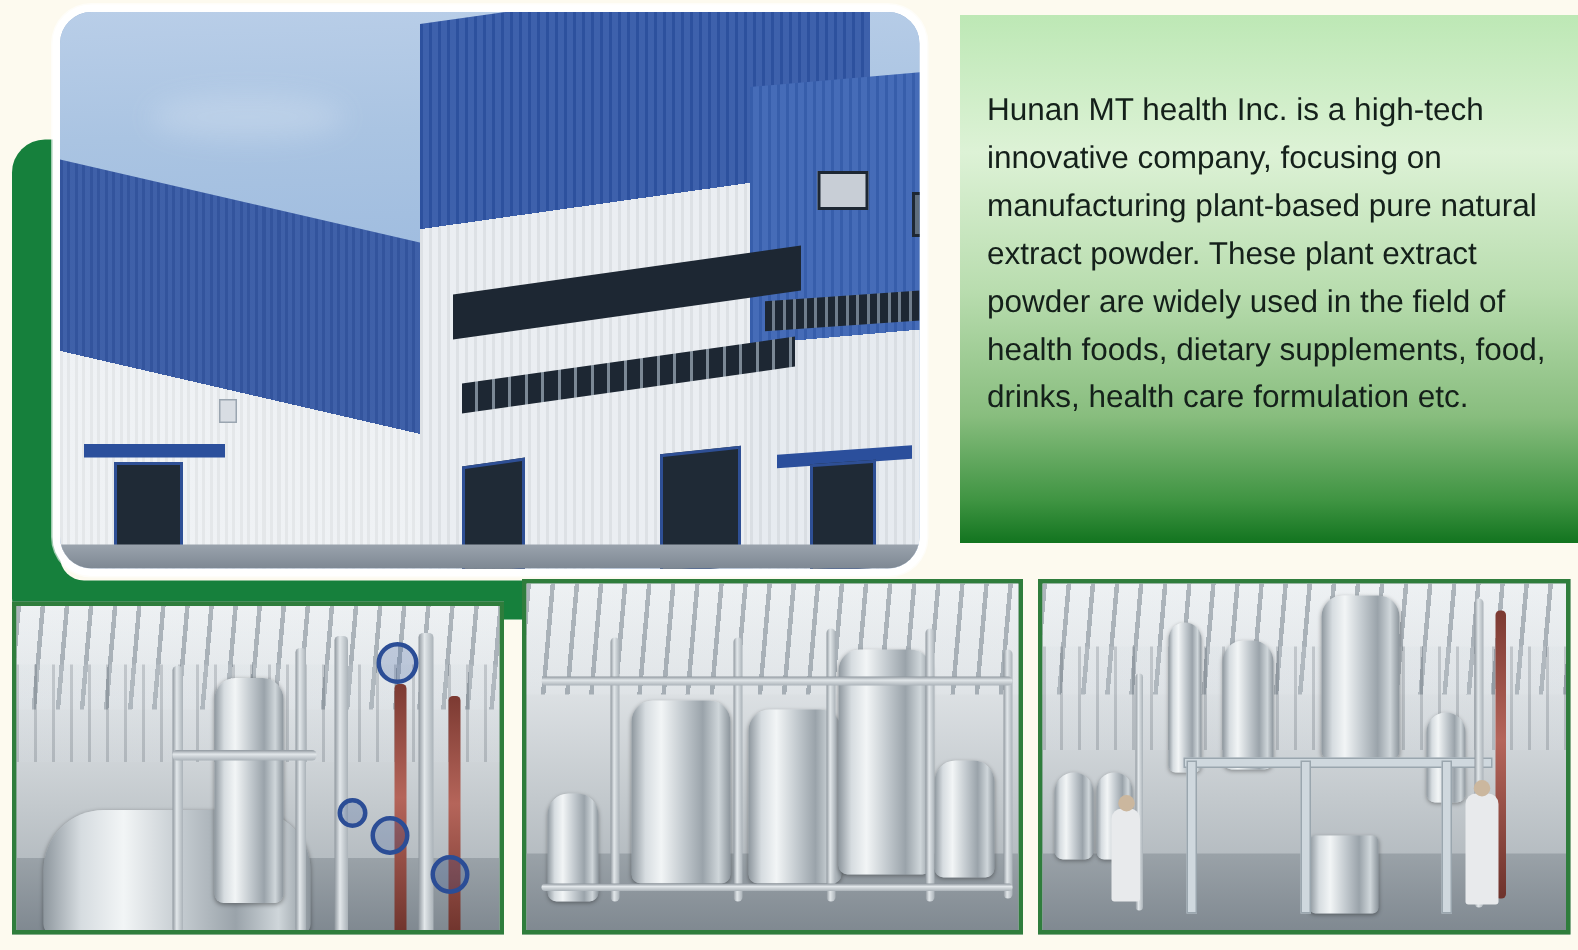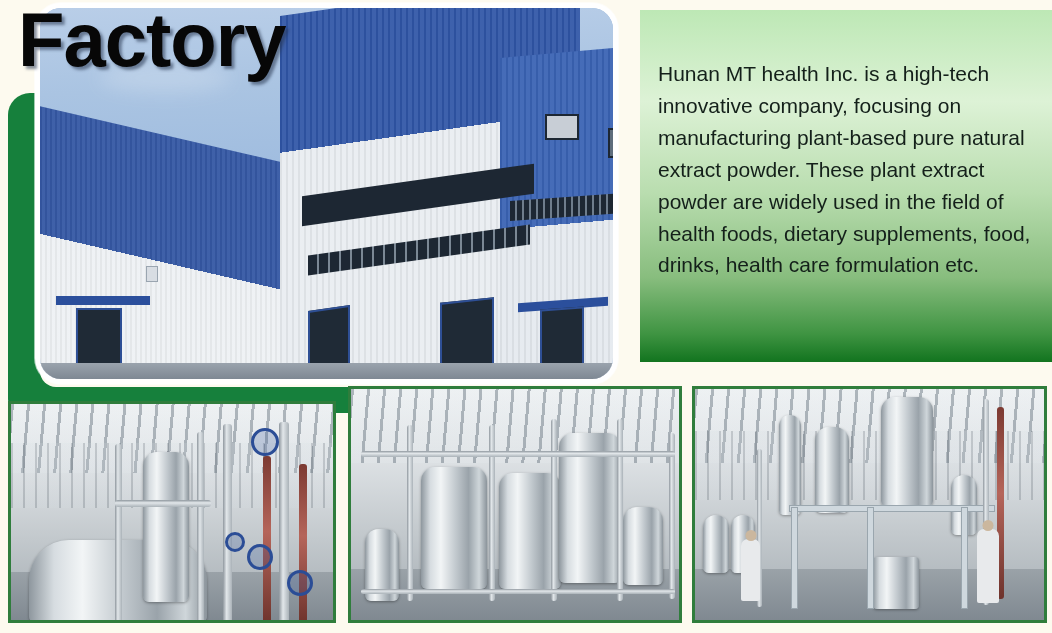--- a/index.html
+++ b/index.html
@@ -319,21 +319,20 @@
     <div class="awning a2"></div>
 
     <div class="door d1"></div>
     <div class="door d2"></div>
     <div class="door d3"></div>
     <div class="door d4"></div>
 
     <div class="ground"></div>
   </div>
 
-  <div class="headline">Factory</div>
 
   <div class="desc-panel">
     <div class="desc-text">Hunan MT health Inc. is a high-tech innovative company, focusing on manufacturing plant-based pure natural extract powder. These plant extract powder are widely used in the field of health foods, dietary supplements, food, drinks, health care formulation etc.</div>
   </div>
 
   <div class="strip">
 
     <div class="thumb p1">
       <div class="plant"></div>
       <div class="roofbeams"></div>

